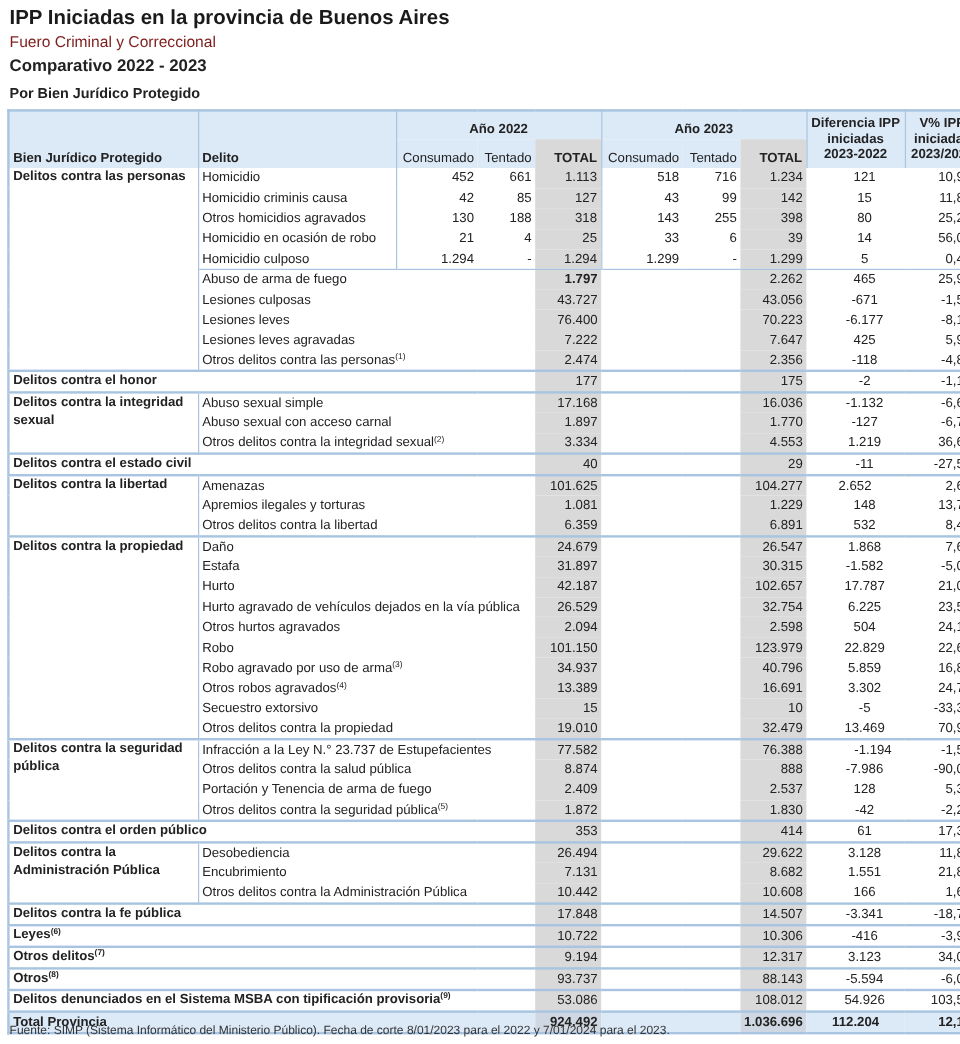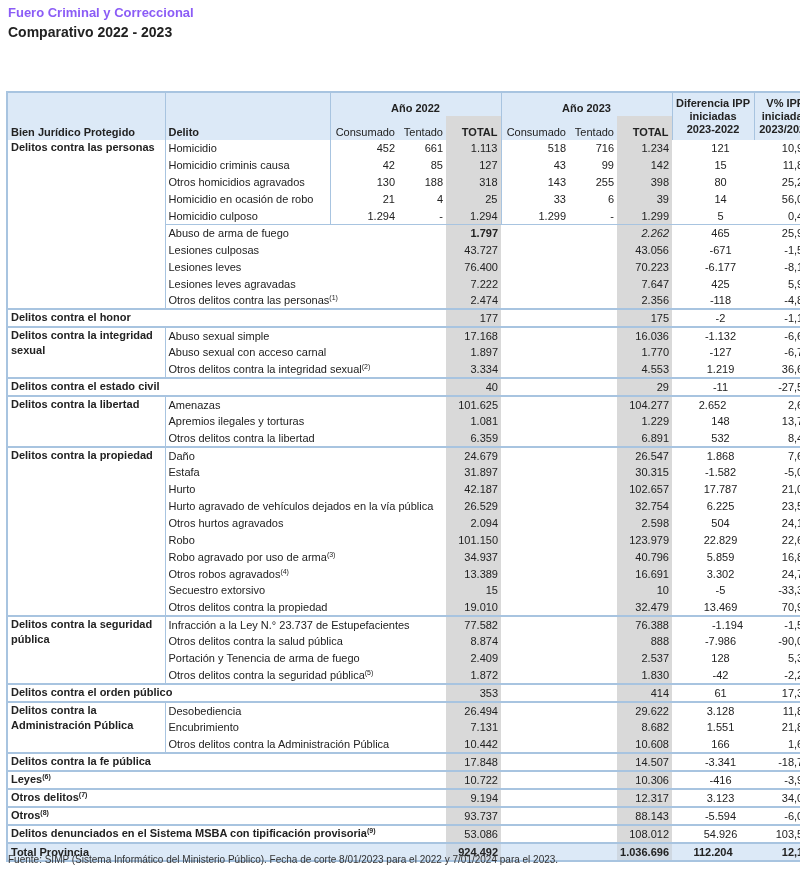--- a/index.html
+++ b/index.html
@@ -3,21 +3,21 @@
 <meta charset="utf-8">
 <style>
   * { box-sizing: border-box; margin: 0; padding: 0; }
   body {
     width: 800px; height: 870px; background: #ffffff;
     font-family: "Liberation Sans", sans-serif; color: #222;
     position: relative; overflow: hidden;
   }
   .hdr { position: absolute; left: 8px; top: 4px; }
   .title { font-size: 17px; font-weight: bold; color: #1a1a1a; line-height: 22px; }
-  .subtitle { font-size: 13px; color: #8b5cf6; line-height: 17px; font-weight: bold; }
+  .subtitle { font-size: 13px; color: #7f1d1d; line-height: 17px; }
   .comp { font-size: 14px; font-weight: bold; line-height: 22px; }
   .por { font-size: 12px; font-weight: bold; line-height: 18px; margin-top: 4px; }
 
   table {
     position: absolute; left: 6px; top: 91px; width: 790px;
     border-collapse: collapse; font-size: 11px; table-layout: fixed;
     border: 2px solid #a8c4e0;
   }
   td, th { padding: 0 3px; height: 16.9px; line-height: 16px; white-space: nowrap; overflow: visible; }
   thead th { background: #dce9f7; font-weight: bold; vertical-align: bottom; }
@@ -36,22 +36,24 @@
   th.vl { border-left: 1px solid #a8c4e0; }
   tr.total td { background: #dce9f7; font-weight: bold; height: 18px; border-top: 2px solid #a8c4e0; }
   tr.total td.tot { background: #cfd8e2; margin-top: 34px; }
   sup { font-size: 7px; vertical-align: 4px; line-height: 0; }
   .footer { position: absolute; left: 8px; top: 854px; font-size: 10px; color: #333; }
 </style>
 </head>
 <body>
 
 <div class="hdr">
+  <div class="title">IPP Iniciadas en la provincia de Buenos Aires</div>
   <div class="subtitle">Fuero Criminal y Correccional</div>
   <div class="comp">Comparativo 2022 - 2023</div>
+  <div class="por">Por Bien Jurídico Protegido</div>
 </div>
 
 <table>
   <colgroup>
     <col style="width:158px">
     <col style="width:165px">
     <col style="width:68px">
     <col style="width:48px">
     <col style="width:55px">
     <col style="width:68px">
@@ -132,21 +134,21 @@
         <td class="num vl">1.299</td>
         <td class="num">-</td>
         <td class="num tot">1.299</td>
         <td class="num" style="text-align:center;padding-left:18px">5</td>
         <td class="num">0,4%</td>
       </tr>
       <tr>
         <td colspan="3" class="vl" style="border-top: 1px solid rgb(168, 196, 224);"><span>Abuso de arma de fuego</span></td>
         <td class="num tot" style="border-top: 1px solid rgb(168, 196, 224); font-weight: bold;">1.797</td>
         <td colspan="2" style="border-top: 1px solid rgb(168, 196, 224);"></td>
-        <td class="num tot" style="border-top: 1px solid rgb(168, 196, 224); font-style: italic;">2.262</td>
+        <td class="num tot" style="border-top: 1px solid rgb(168, 196, 224);">2.262</td>
         <td class="num" style="text-align: center; padding-left: 18px; border-top: 1px solid rgb(168, 196, 224);">465</td>
         <td class="num" style="border-top: 1px solid rgb(168, 196, 224);">25,9%</td>
       </tr>
       <tr>
         <td colspan="3" class="vl"><span>Lesiones culposas</span></td>
         <td class="num tot">43.727</td>
         <td colspan="2"></td>
         <td class="num tot">43.056</td>
         <td class="num" style="text-align:center;padding-left:18px">-671</td>
         <td class="num">-1,5%</td>

